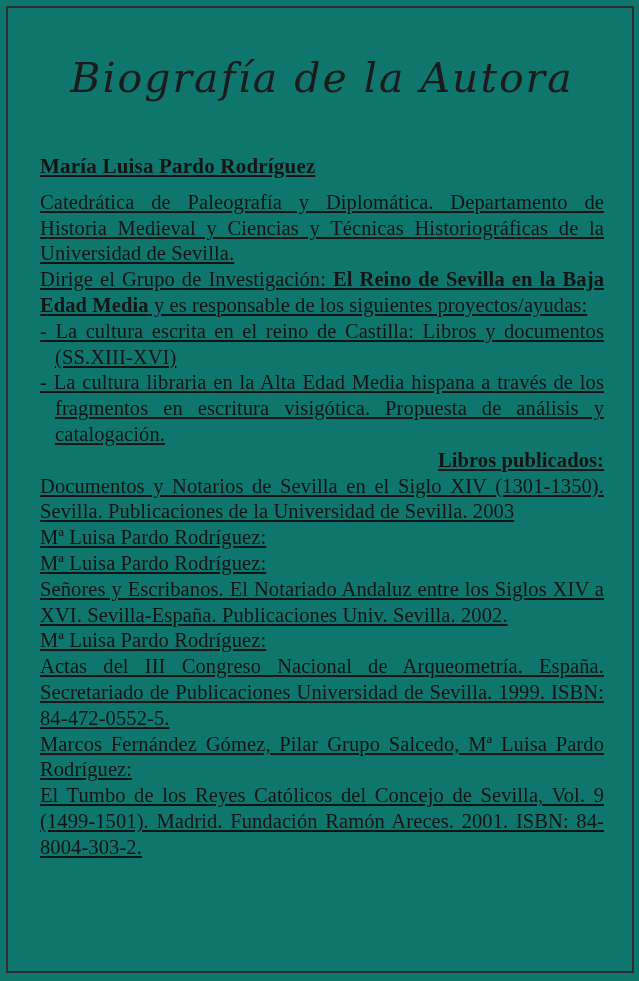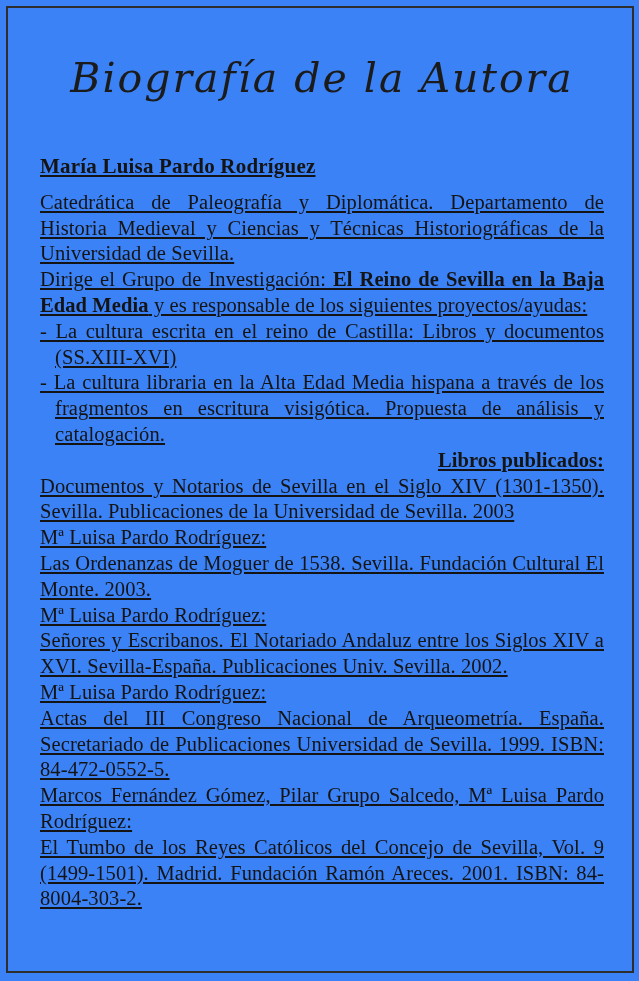--- a/index.html
+++ b/index.html
@@ -4,21 +4,21 @@
 <style>
   html, body {
     margin: 0;
     padding: 0;
     background: #ffffff;
   }
   .sheet {
     position: relative;
     width: 639px;
     height: 981px;
-    background: #3b82f6;
+    background: #0f766e;
     overflow: hidden;
     font-family: "Liberation Serif", serif;
     color: #141414;
   }
   .frame {
     position: absolute;
     top: 6px;
     left: 6px;
     right: 5px;
     bottom: 8px;
@@ -83,21 +83,20 @@
       <p><span>Dirige el Grupo de Investigación: </span><span class="bold-inline">El Reino de Sevilla en la Baja Edad Media</span><span> y es responsable de los siguientes proyectos/ayudas:</span></p>
 
       <p class="project">- La cultura escrita en el reino de Castilla: Libros y documentos (SS.XIII-XVI)</p>
       <p class="project">- La cultura libraria en la Alta Edad Media hispana a través de los fragmentos en escritura visigótica. Propuesta de análisis y catalogación.</p>
 
       <p class="books-heading">Libros publicados:</p>
 
       <p>Documentos y Notarios de Sevilla en el Siglo XIV (1301-1350). Sevilla. Publicaciones de la Universidad de Sevilla. 2003</p>
 
       <p>Mª Luisa Pardo Rodríguez:</p>
-      <p>Las Ordenanzas de Moguer de 1538. Sevilla. Fundación Cultural El Monte. 2003.</p>
 
       <p>Mª Luisa Pardo Rodríguez:</p>
       <p>Señores y Escribanos. El Notariado Andaluz entre los Siglos XIV a XVI. Sevilla-España. Publicaciones Univ. Sevilla. 2002.</p>
 
       <p>Mª Luisa Pardo Rodríguez:</p>
       <p>Actas del III Congreso Nacional de Arqueometría. España. Secretariado de Publicaciones Universidad de Sevilla. 1999. ISBN: 84-472-0552-5.</p>
 
       <p>Marcos Fernández Gómez, Pilar Grupo Salcedo, Mª Luisa Pardo Rodríguez:</p>
       <p>El Tumbo de los Reyes Católicos del Concejo de Sevilla, Vol. 9 (1499-1501). Madrid. Fundación Ramón Areces. 2001. ISBN: 84-8004-303-2.</p>
 

